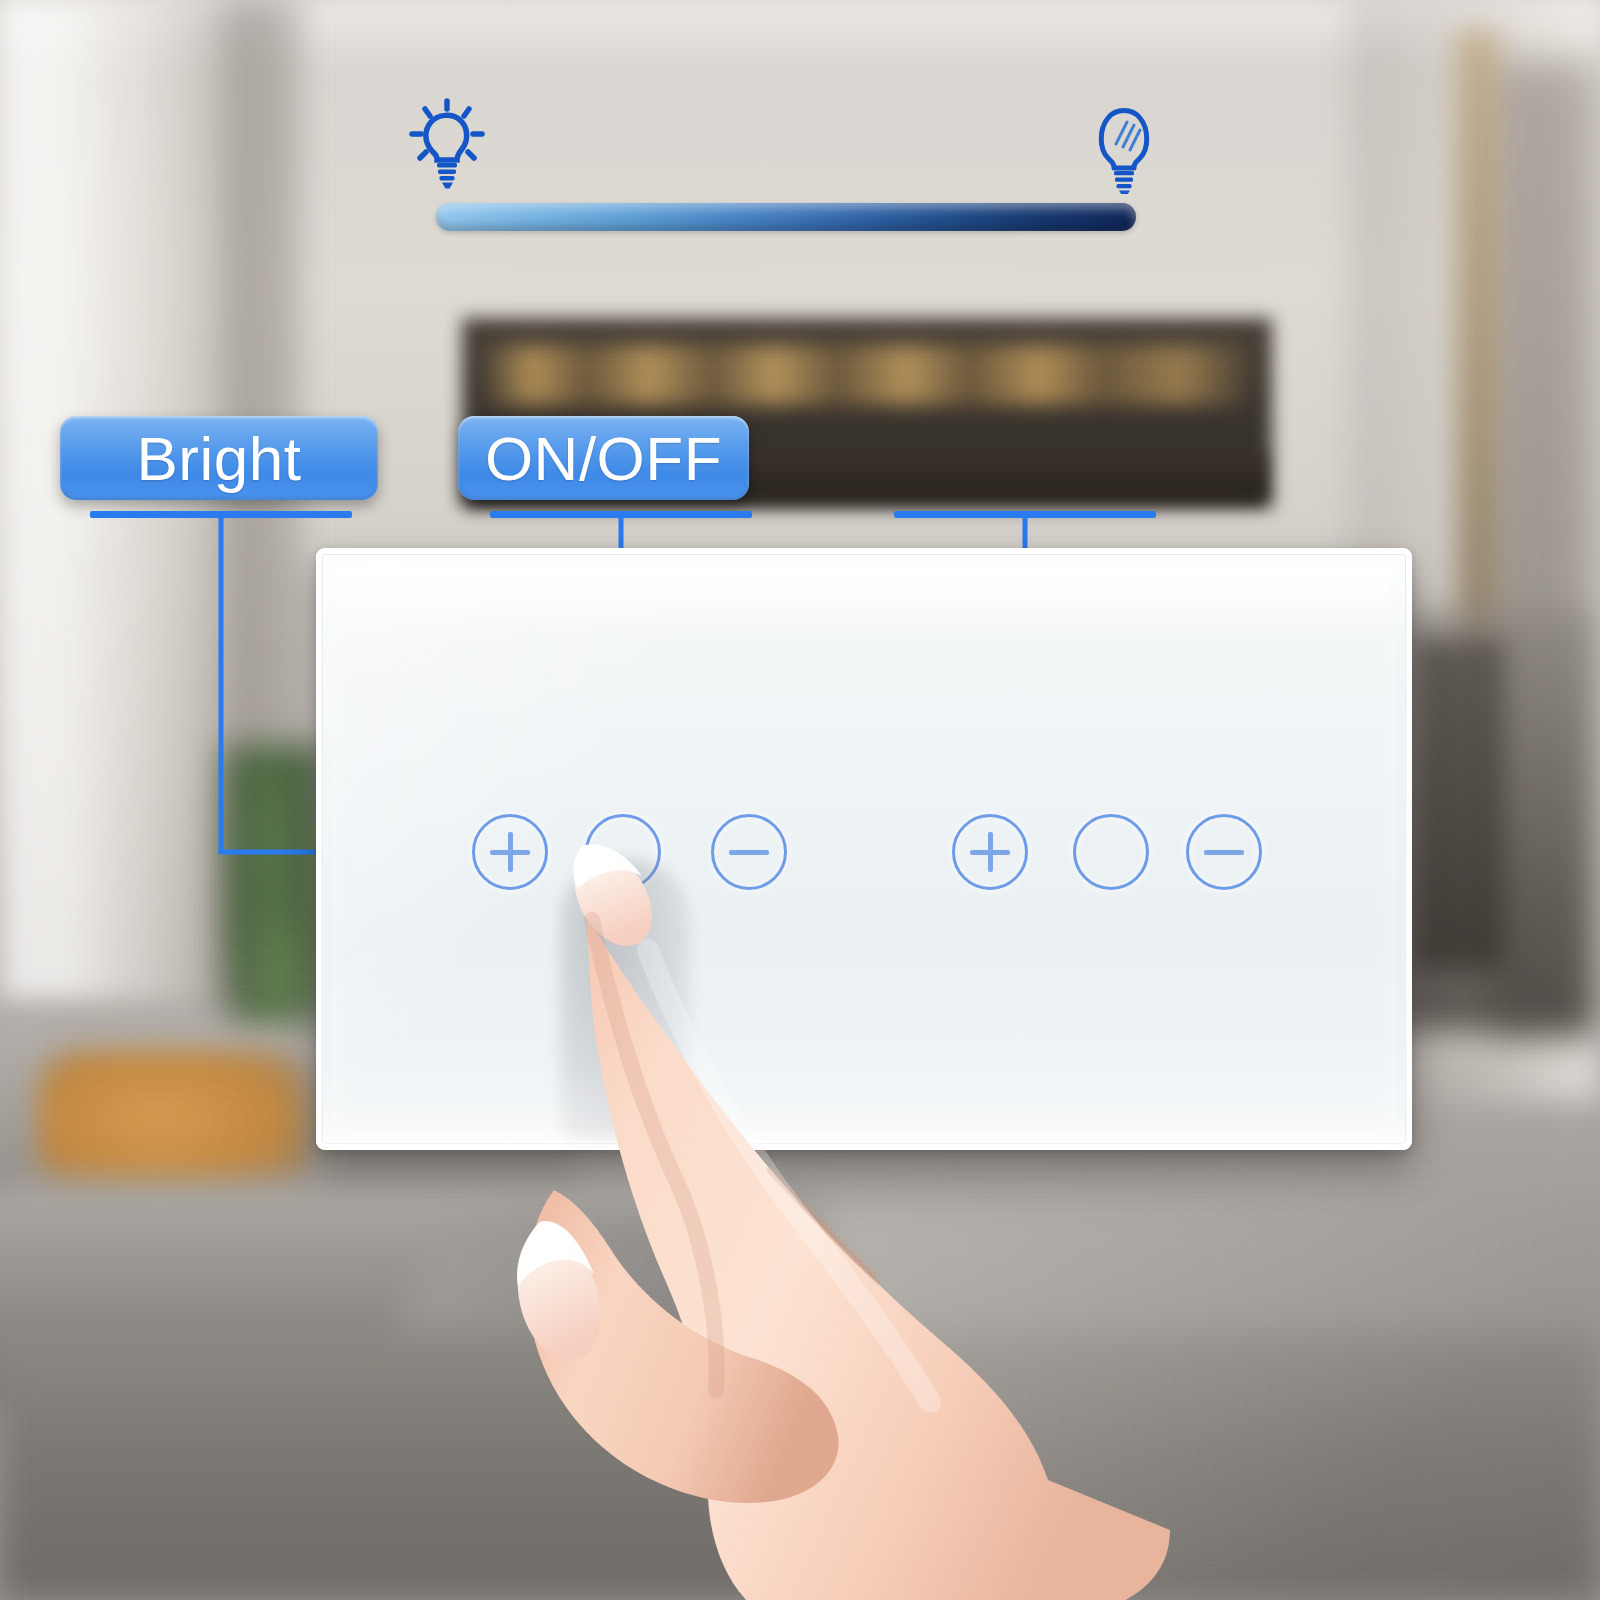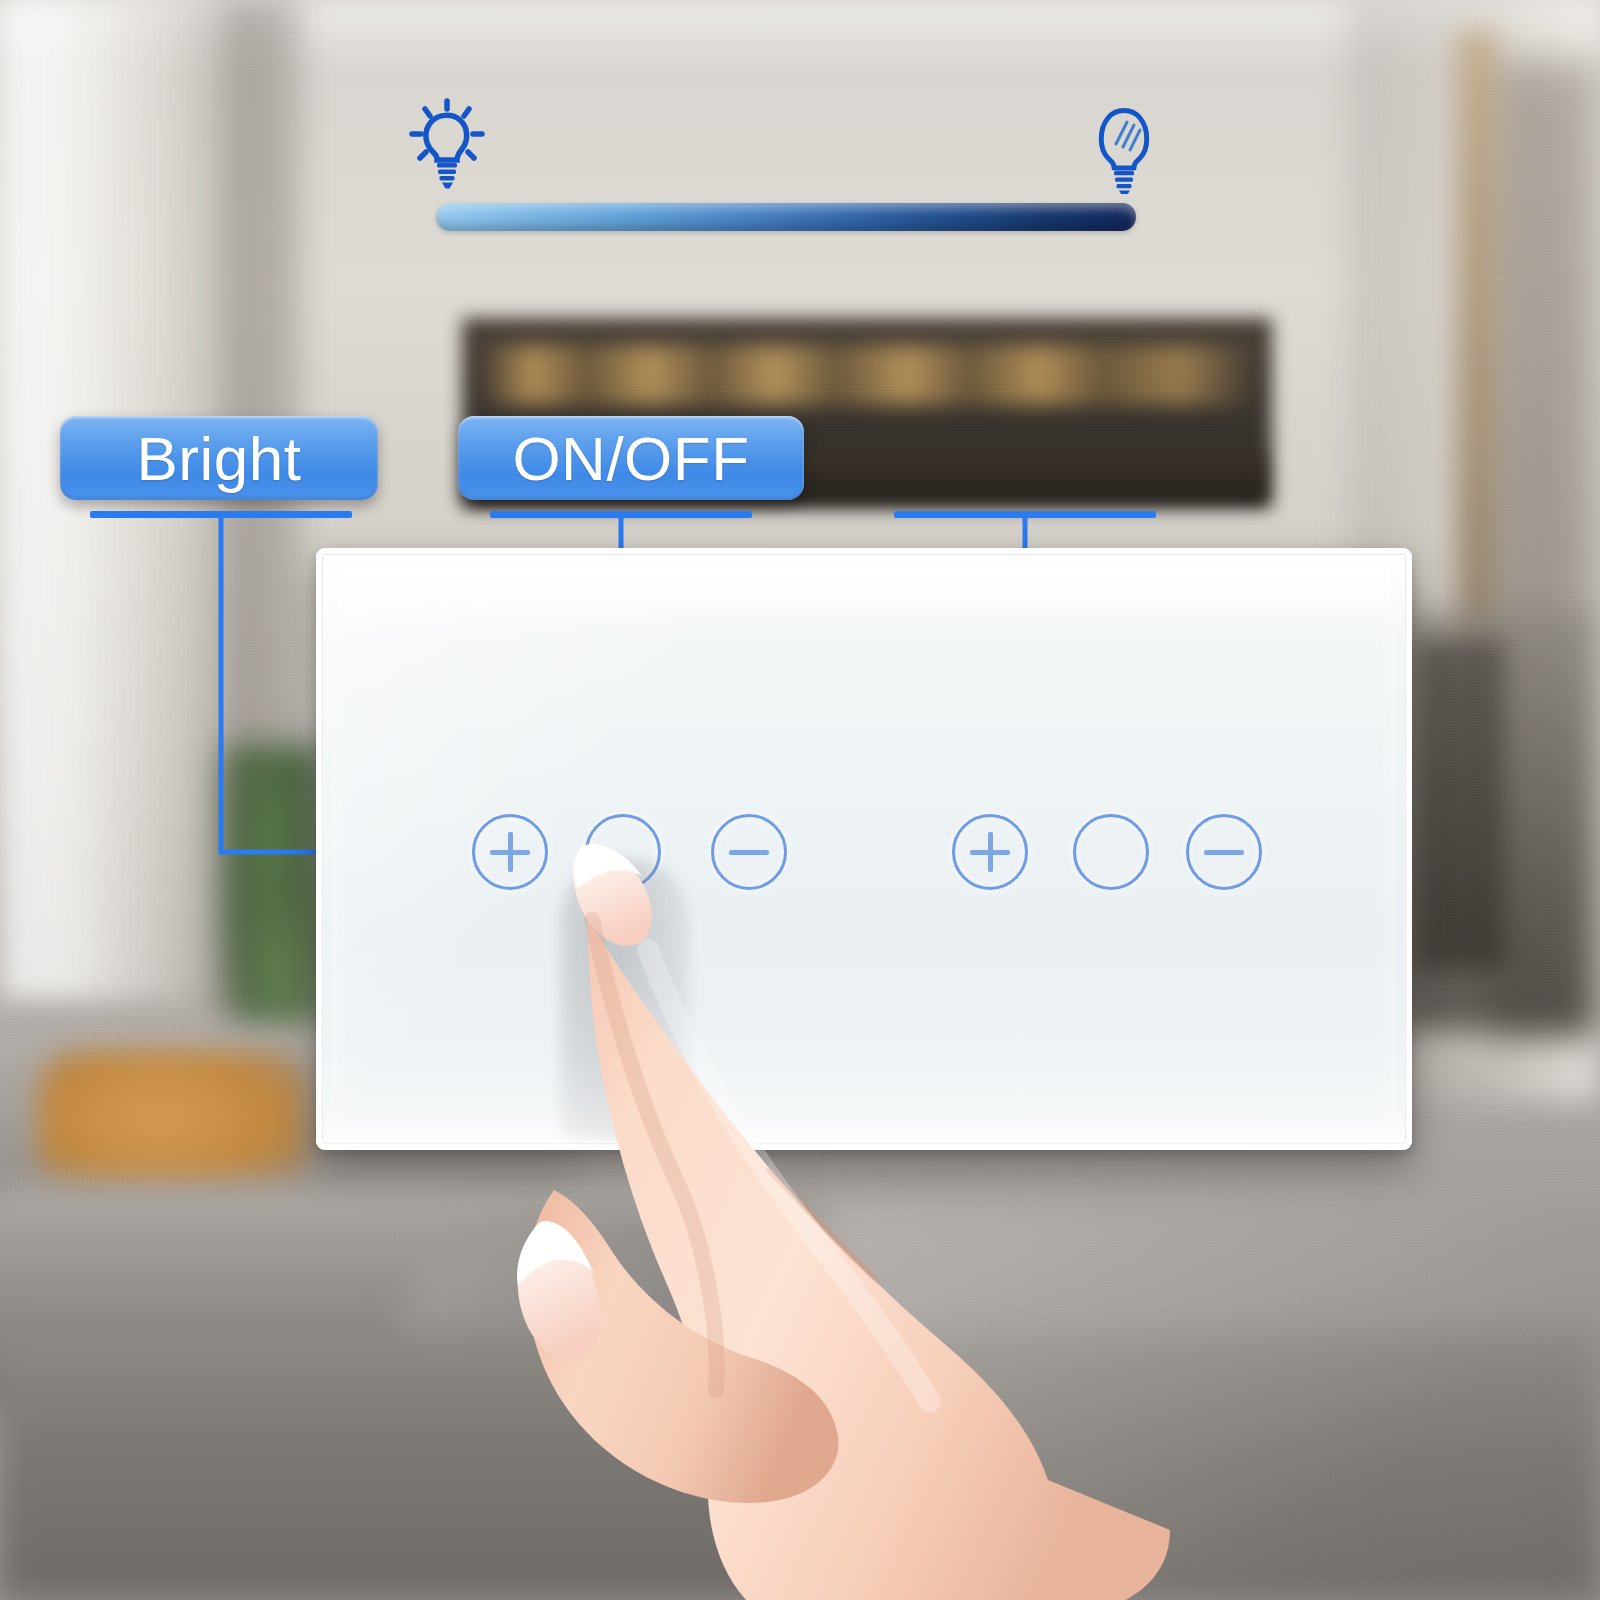--- a/index.html
+++ b/index.html
@@ -192,21 +192,21 @@
     letter-spacing: .5px;
     background: linear-gradient(to bottom,
       #7db4f2 0%, #6aa8ef 18%, #4e95ea 48%, #3f8ae7 70%, #4a92ec 100%);
     box-shadow: 0 6px 14px rgba(0,0,0,.30),
                 inset 0 2px 3px rgba(255,255,255,.50),
                 inset 0 -2px 4px rgba(0,0,0,.12);
     text-shadow: 0 1px 2px rgba(0,0,0,.18);
     white-space: nowrap;
   }
   #label-bright { left: 60px;  top: 416px; width: 318px; height: 84px; font-size: 62px; }
-  #label-onoff  { left: 458px; top: 416px; width: 346px; height: 84px; font-size: 62px; }
+  #label-onoff  { left: 458px; top: 416px; width: 291px; height: 84px; font-size: 62px; }
   #label-dim    { left: 862px; top: 416px; width: 318px; height: 84px; font-size: 62px; }
 
   
   .label-underline {
     position: absolute; height: 7px; background: #2a7bef; border-radius: 2px;
   }
   #ul-bright { left: 90px;  top: 511px; width: 262px; }
   #ul-onoff  { left: 490px; top: 511px; width: 262px; }
   #ul-dim    { left: 894px; top: 511px; width: 262px; }
 

